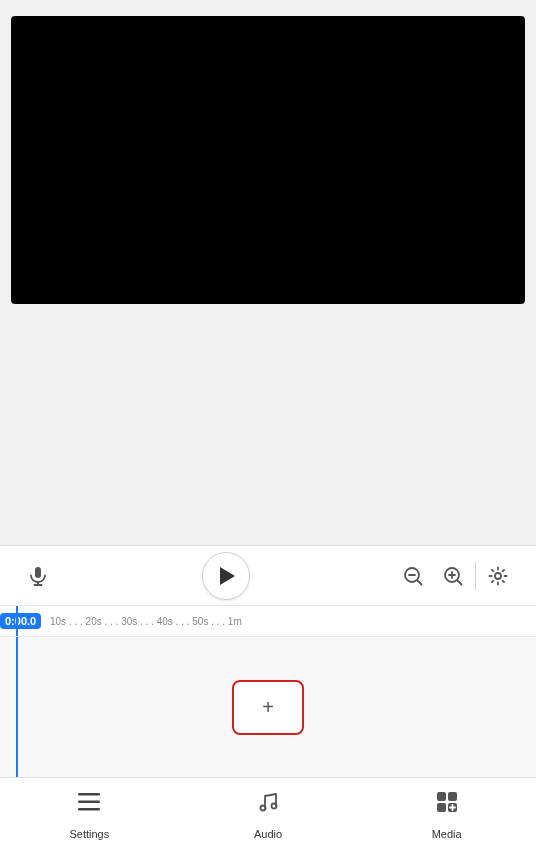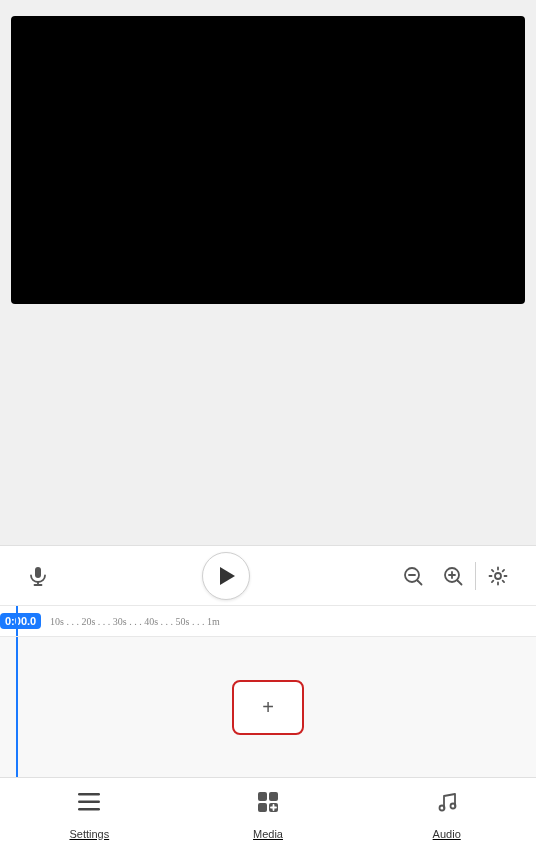--- a/index.html
+++ b/index.html
@@ -128,21 +128,20 @@
       top: 0;
       bottom: 0;
       display: flex;
       align-items: center;
     }
 
     .timeline-ruler-ticks span {
       font-size: 10px;
       color: #888;
       white-space: nowrap;
-      font-family: Liberation Serif, serif;
     }
 
     
     .timeline-playhead {
       position: absolute;
       left: 16px;
       top: 0;
       bottom: 0;
       width: 2px;
       background: #1a7aff;
@@ -206,21 +205,20 @@
       flex-shrink: 0;
     }
 
     .nav-item {
       display: flex;
       flex-direction: column;
       align-items: center;
       gap: 12px;
       cursor: pointer;
       flex: 1;
-      text-decoration: underline;
     }
 
     .nav-item-icon {
       width: 28px;
       height: 28px;
       display: flex;
       align-items: center;
       justify-content: center;
       font-size: 22px;
       color: #555;
@@ -314,37 +312,37 @@
         <rect y="7.5" width="22" height="2.5" rx="1.25" fill="#444"></rect>
         <rect y="15" width="22" height="2.5" rx="1.25" fill="#444"></rect>
       </svg>
     </div>
     <span class="nav-item-label">Settings</span>
   </div>
 
   <div class="nav-item">
     <div class="nav-item-icon">
       <svg width="24" height="24" viewBox="0 0 24 24" fill="none">
+        <path d="M9 18V6L20 4V16" stroke="#555" stroke-width="1.8" stroke-linecap="round" stroke-linejoin="round"></path>
+        <circle cx="7" cy="18" r="2.5" stroke="#555" stroke-width="1.8"></circle>
+        <circle cx="18" cy="16" r="2.5" stroke="#555" stroke-width="1.8"></circle>
+      </svg>
+    </div>
+    <span class="nav-item-label">Audio</span>
+  </div>
+
+  <div class="nav-item">
+    <div class="nav-item-icon">
+      <svg width="24" height="24" viewBox="0 0 24 24" fill="none">
         <rect x="2" y="2" width="9" height="9" rx="2" fill="#555"></rect>
         <rect x="13" y="2" width="9" height="9" rx="2" fill="#555"></rect>
         <rect x="2" y="13" width="9" height="9" rx="2" fill="#555"></rect>
         <rect x="13" y="13" width="9" height="9" rx="2" fill="#555"></rect>
 
         <line x1="17.5" y1="15" x2="17.5" y2="20" stroke="white" stroke-width="1.8" stroke-linecap="round"></line>
         <line x1="15" y1="17.5" x2="20" y2="17.5" stroke="white" stroke-width="1.8" stroke-linecap="round"></line>
       </svg>
     </div>
     <span class="nav-item-label">Media</span>
   </div>
 
-  <div class="nav-item">
-    <div class="nav-item-icon">
-      <svg width="24" height="24" viewBox="0 0 24 24" fill="none">
-        <path d="M9 18V6L20 4V16" stroke="#555" stroke-width="1.8" stroke-linecap="round" stroke-linejoin="round"></path>
-        <circle cx="7" cy="18" r="2.5" stroke="#555" stroke-width="1.8"></circle>
-        <circle cx="18" cy="16" r="2.5" stroke="#555" stroke-width="1.8"></circle>
-      </svg>
-    </div>
-    <span class="nav-item-label">Audio</span>
-  </div>
-
 
 </div>
 
 </body></html>

